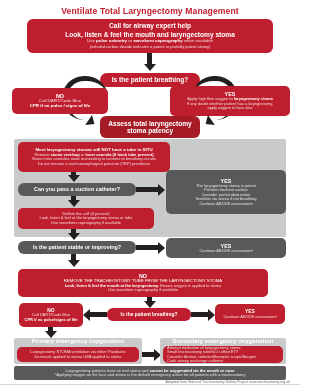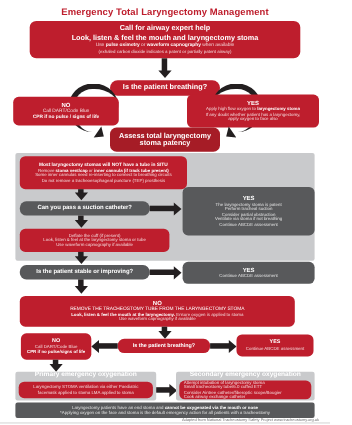--- a/index.html
+++ b/index.html
@@ -50,21 +50,21 @@
   .curve { position:absolute; border:5px solid #231f20; }
 
   .hr { position:absolute; background:#d8d8d8; height:1px; }
   .foot { position:absolute; font-size:3.6px; color:#6d6e70; }
 </style>
 </head>
 <body>
 
 <div class="page">
 
-  <div id="title">Emergency Total Laryngectomy Management</div>
+  <div id="title">Ventilate Total Laryngectomy Management</div>
 
   <div class="blk red" style="left:27px; top:19px; width:246px; height:34px; border-radius:6px;">
     <span class="ln s7 t-head">Call for airway expert help</span>
     <span class="ln s7 t-head" style="margin-top:1px;">Look, listen &amp; feel the mouth and laryngectomy stoma</span>
     <span class="ln s5" style="margin-top:1.5px;">
       <span class="dim">Use </span><b>pulse oximetry</b><span class="dim"> or </span><b>waveform capnography</b><span class="dim"> when available</span>
     </span>
     <span class="ln s45 dim" style="margin-top:1px;">(exhaled carbon dioxide indicates a patent or partially patent airway)</span>
   </div>
 

